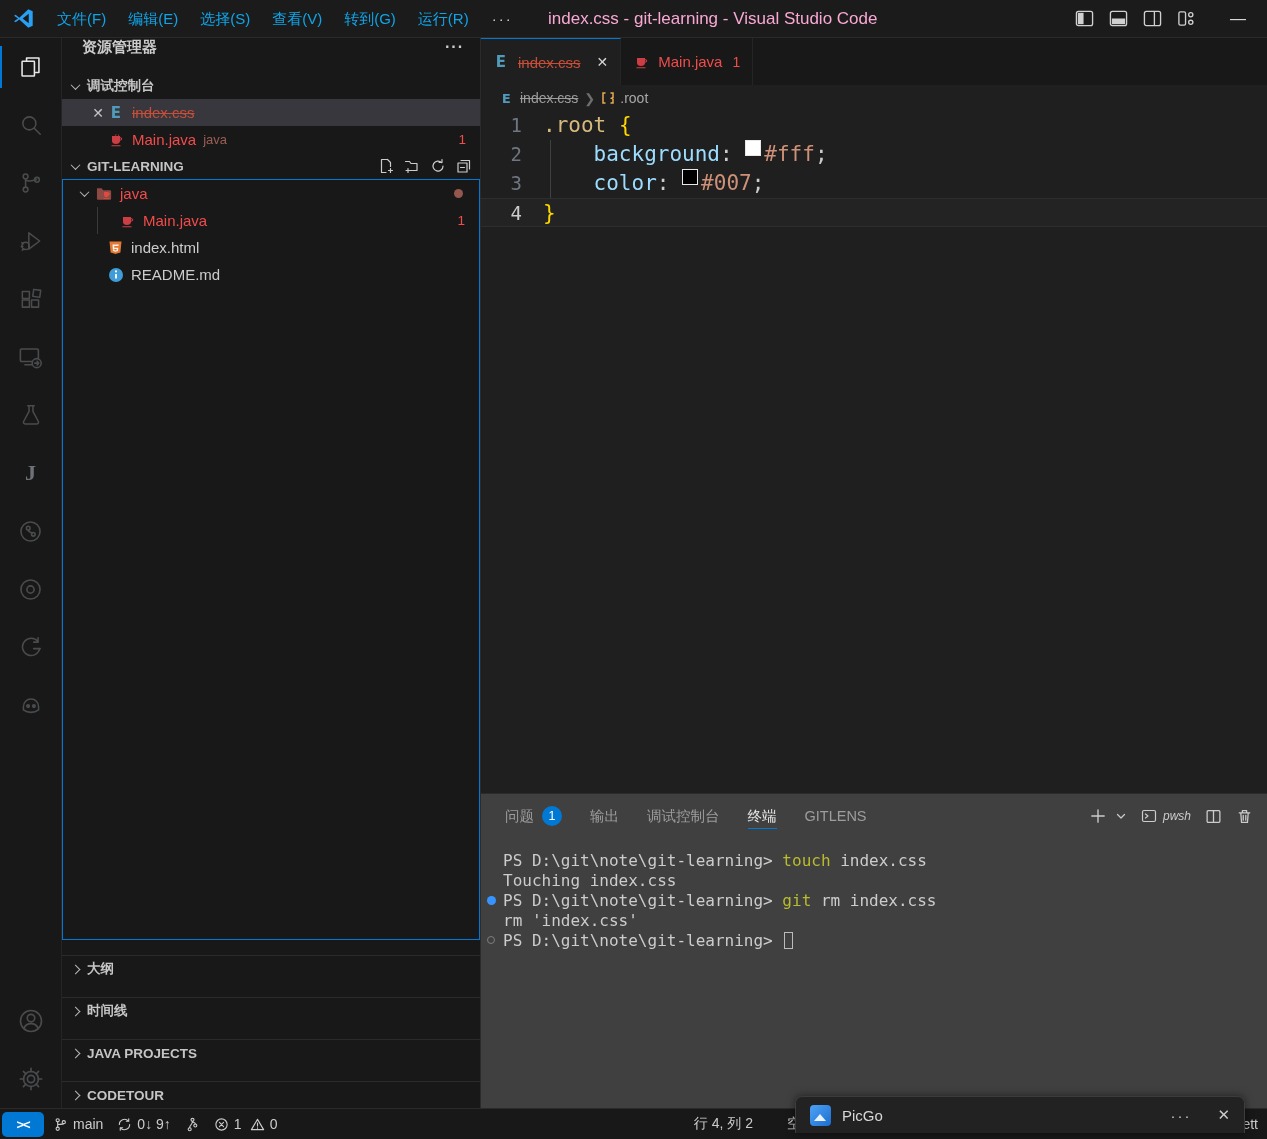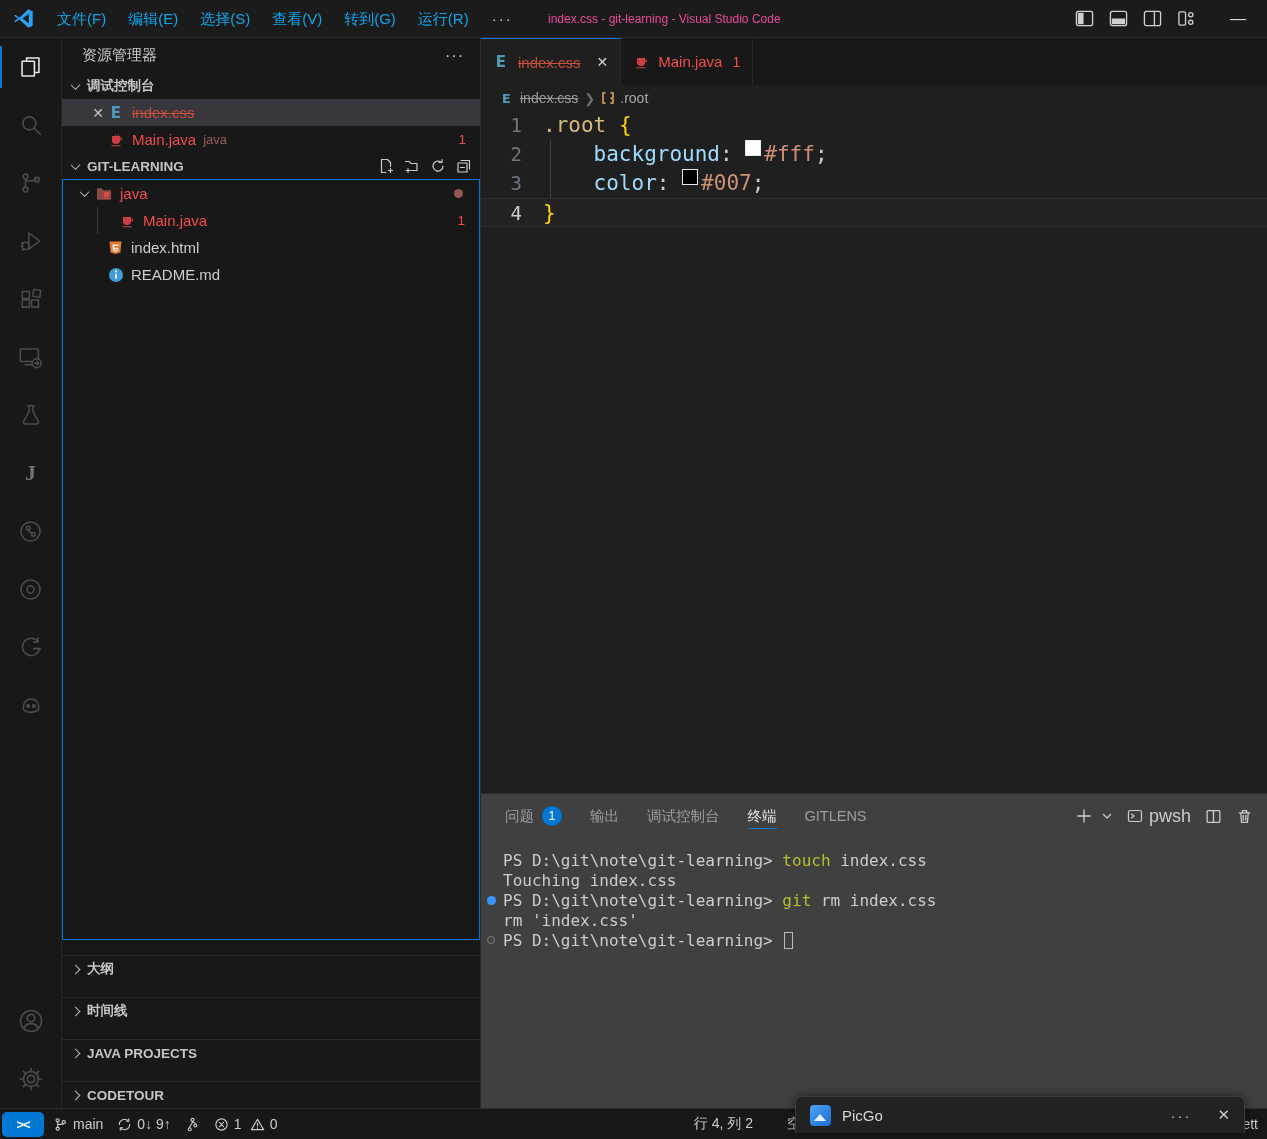--- a/index.html
+++ b/index.html
@@ -10,40 +10,40 @@
     font-family:"Liberation Sans", sans-serif; font-size:15px;
     -webkit-font-smoothing:antialiased;
   }
   svg { display:block; }
 
   
   .titlebar { height:38px; background:#1b1b1b; display:flex; align-items:center; border-bottom:1px solid #2a2a2a; position:relative; }
   .tb-logo { width:46px; display:flex; justify-content:center; }
   .tb-menu { padding:8px 11px; color:#0ea5e9; font-size:15px; line-height:37px; cursor:default; }
   .tb-more { padding:0 12px; color:#cfcfcf; letter-spacing:2px; }
-  .tb-title { position:absolute; left:548px; top:0; line-height:38px; color:#ec4899; font-size:12px; white-space:nowrap; }
+  .tb-title { position:absolute; left:548px; top:0; line-height:38px; color:#f9a8d4; font-size:17px; white-space:nowrap; }
   .tb-controls { margin-left:auto; display:flex; align-items:center; gap:12px; padding-right:14px; }
   .tb-ctl { width:22px; height:22px; display:flex; align-items:center; justify-content:center; }
   .tb-min { width:30px; text-align:center; color:#ddd; font-size:16px; margin-left:14px; }
 
   
   .main { display:flex; height:1070px; }
 
   
   .activitybar { width:62px; background:#181818; border-right:1px solid #252525; display:flex; flex-direction:column; align-items:stretch; }
   .ab-item { height:58px; display:flex; align-items:center; justify-content:center; position:relative; opacity:.85; }
   .ab-item.dim svg, .ab-item.dim { opacity:.6; }
   .ab-item.active { opacity:1; }
   .ab-item.active::before { content:""; position:absolute; left:0; top:8px; bottom:8px; width:2px; background:#0078d4; }
   .ab-spacer { flex:1; }
   .ab-j { font-size:22px; font-weight:bold; color:#a8adb3; font-family:"Liberation Serif", serif; }
 
   
   .sidebar { width:419px; background:#181818; border-right:1px solid #2b2b2b; display:flex; flex-direction:column; font-size:15px; }
-  .sb-header { height:35px; display:flex; align-items:center; padding:0 16px 0 20px; color:#cccccc; flex:0 0 auto; }
+  .sb-header { height:35px; display:flex; padding:0 16px 0 20px; color:#cccccc; flex:0 0 auto;font-weight:bold; }
   .sb-header .dots { margin-left:auto; letter-spacing:1px; color:#cccccc; font-size:16px; }
   .sb-sec-head { height:26px; display:flex; align-items:center; padding:0 8px 0 6px; font-weight:bold; font-size:13.5px; color:#c5c5c5; flex:0 0 auto; }
   .sb-sec-head .actions { margin-left:auto; display:flex; gap:10px; align-items:center; }
   .chev { width:7px; height:7px; border-right:1.4px solid #b8b8b8; border-bottom:1.4px solid #b8b8b8; display:inline-block; margin:0 8px 0 4px; flex:0 0 auto; }
   .chev.open { transform:rotate(45deg) translate(-1px,-1px); }
   .chev.closed { transform:rotate(-45deg); }
   .row { height:27px; display:flex; align-items:center; color:#cccccc; position:relative; flex:0 0 auto; }
   .row .badge-num { margin-left:auto; margin-right:14px; font-size:13.5px; }
   .row .name { white-space:nowrap; }
   .ficon { width:17px; height:17px; margin-right:7px; flex:0 0 auto; display:flex; align-items:center; justify-content:center; }
@@ -89,21 +89,21 @@
   .guide::before { content:""; position:absolute; left:7px; top:0; bottom:0; width:1px; background:#404040; }
 
   
   .panel { height:315px; background:#404040; border-top:1px solid #2b2b2b; flex:0 0 auto; display:flex; flex-direction:column; }
   .paneltabs { height:44px; display:flex; align-items:center; padding:0 14px 0 24px; flex:0 0 auto; }
   .ptab { margin-right:28px; color:#9d9d9d; font-size:14.5px; height:100%; display:flex; align-items:center; position:relative; }
   .ptab.active { color:#e7e7e7; }
   .ptab.active::after { content:""; position:absolute; left:0; right:0; bottom:9px; height:1.5px; background:#0078d4; }
   .pbadge { margin-left:8px; background:#0078d4; color:#fff; border-radius:50%; width:20px; height:20px; font-size:12.5px; display:flex; align-items:center; justify-content:center; }
   .pactions { margin-left:auto; display:flex; align-items:center; gap:14px; color:#cccccc; }
-  .pwsh { display:flex; align-items:center; gap:6px; font-size:18px; color:#cccccc; }
+  .pwsh { display:flex; align-items:center; gap:6px; font-size:12px; color:#cccccc;font-style:italic; }
   .term { flex:1; font-family:"DejaVu Sans Mono", monospace; font-size:16px; line-height:20px; padding:13px 0 0 4px; color:#cccccc; }
   .tline { position:relative; padding-left:18px; white-space:pre; }
   .tdec { position:absolute; left:2px; top:5px; width:9px; height:9px; border-radius:50%; }
   .tdec.filled { background:#3794ff; }
   .tdec.hollow { border:1.5px solid #7d7d7d; width:8px; height:8px; }
   .tcmd { color:#b9bc2c; }
   .tcursor { display:inline-block; width:9px; height:17px; border:1px solid #bbbbbb; vertical-align:-3px; margin-left:2px; }
 
   
   .statusbar { position:absolute; left:0; right:0; bottom:0; height:31px; background:#181818; border-top:1px solid #2b2b2b; display:flex; align-items:center; font-size:14px; color:#cccccc; }

